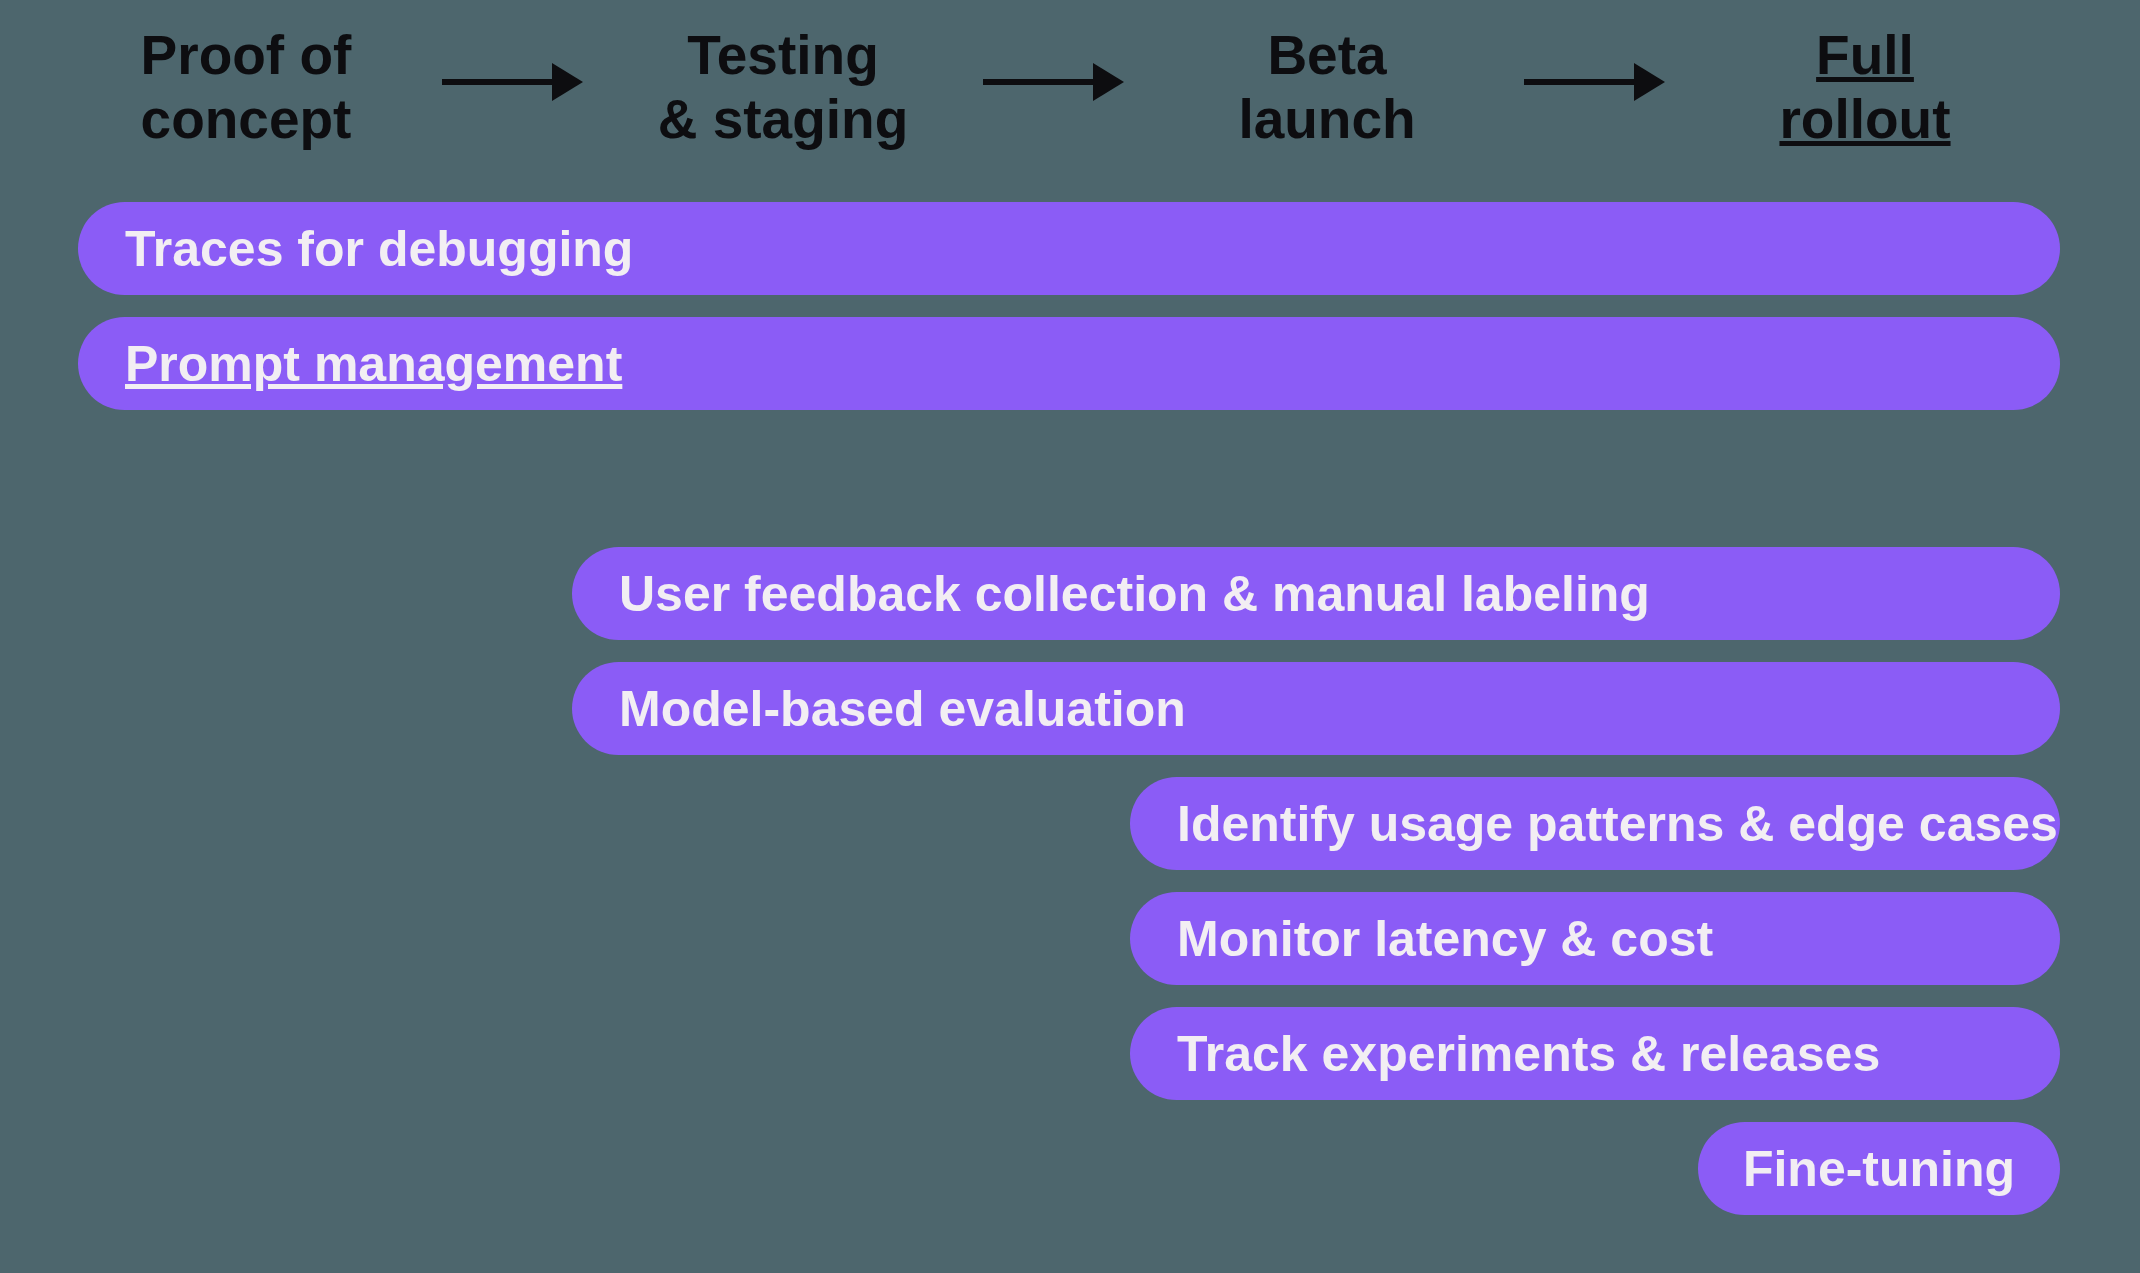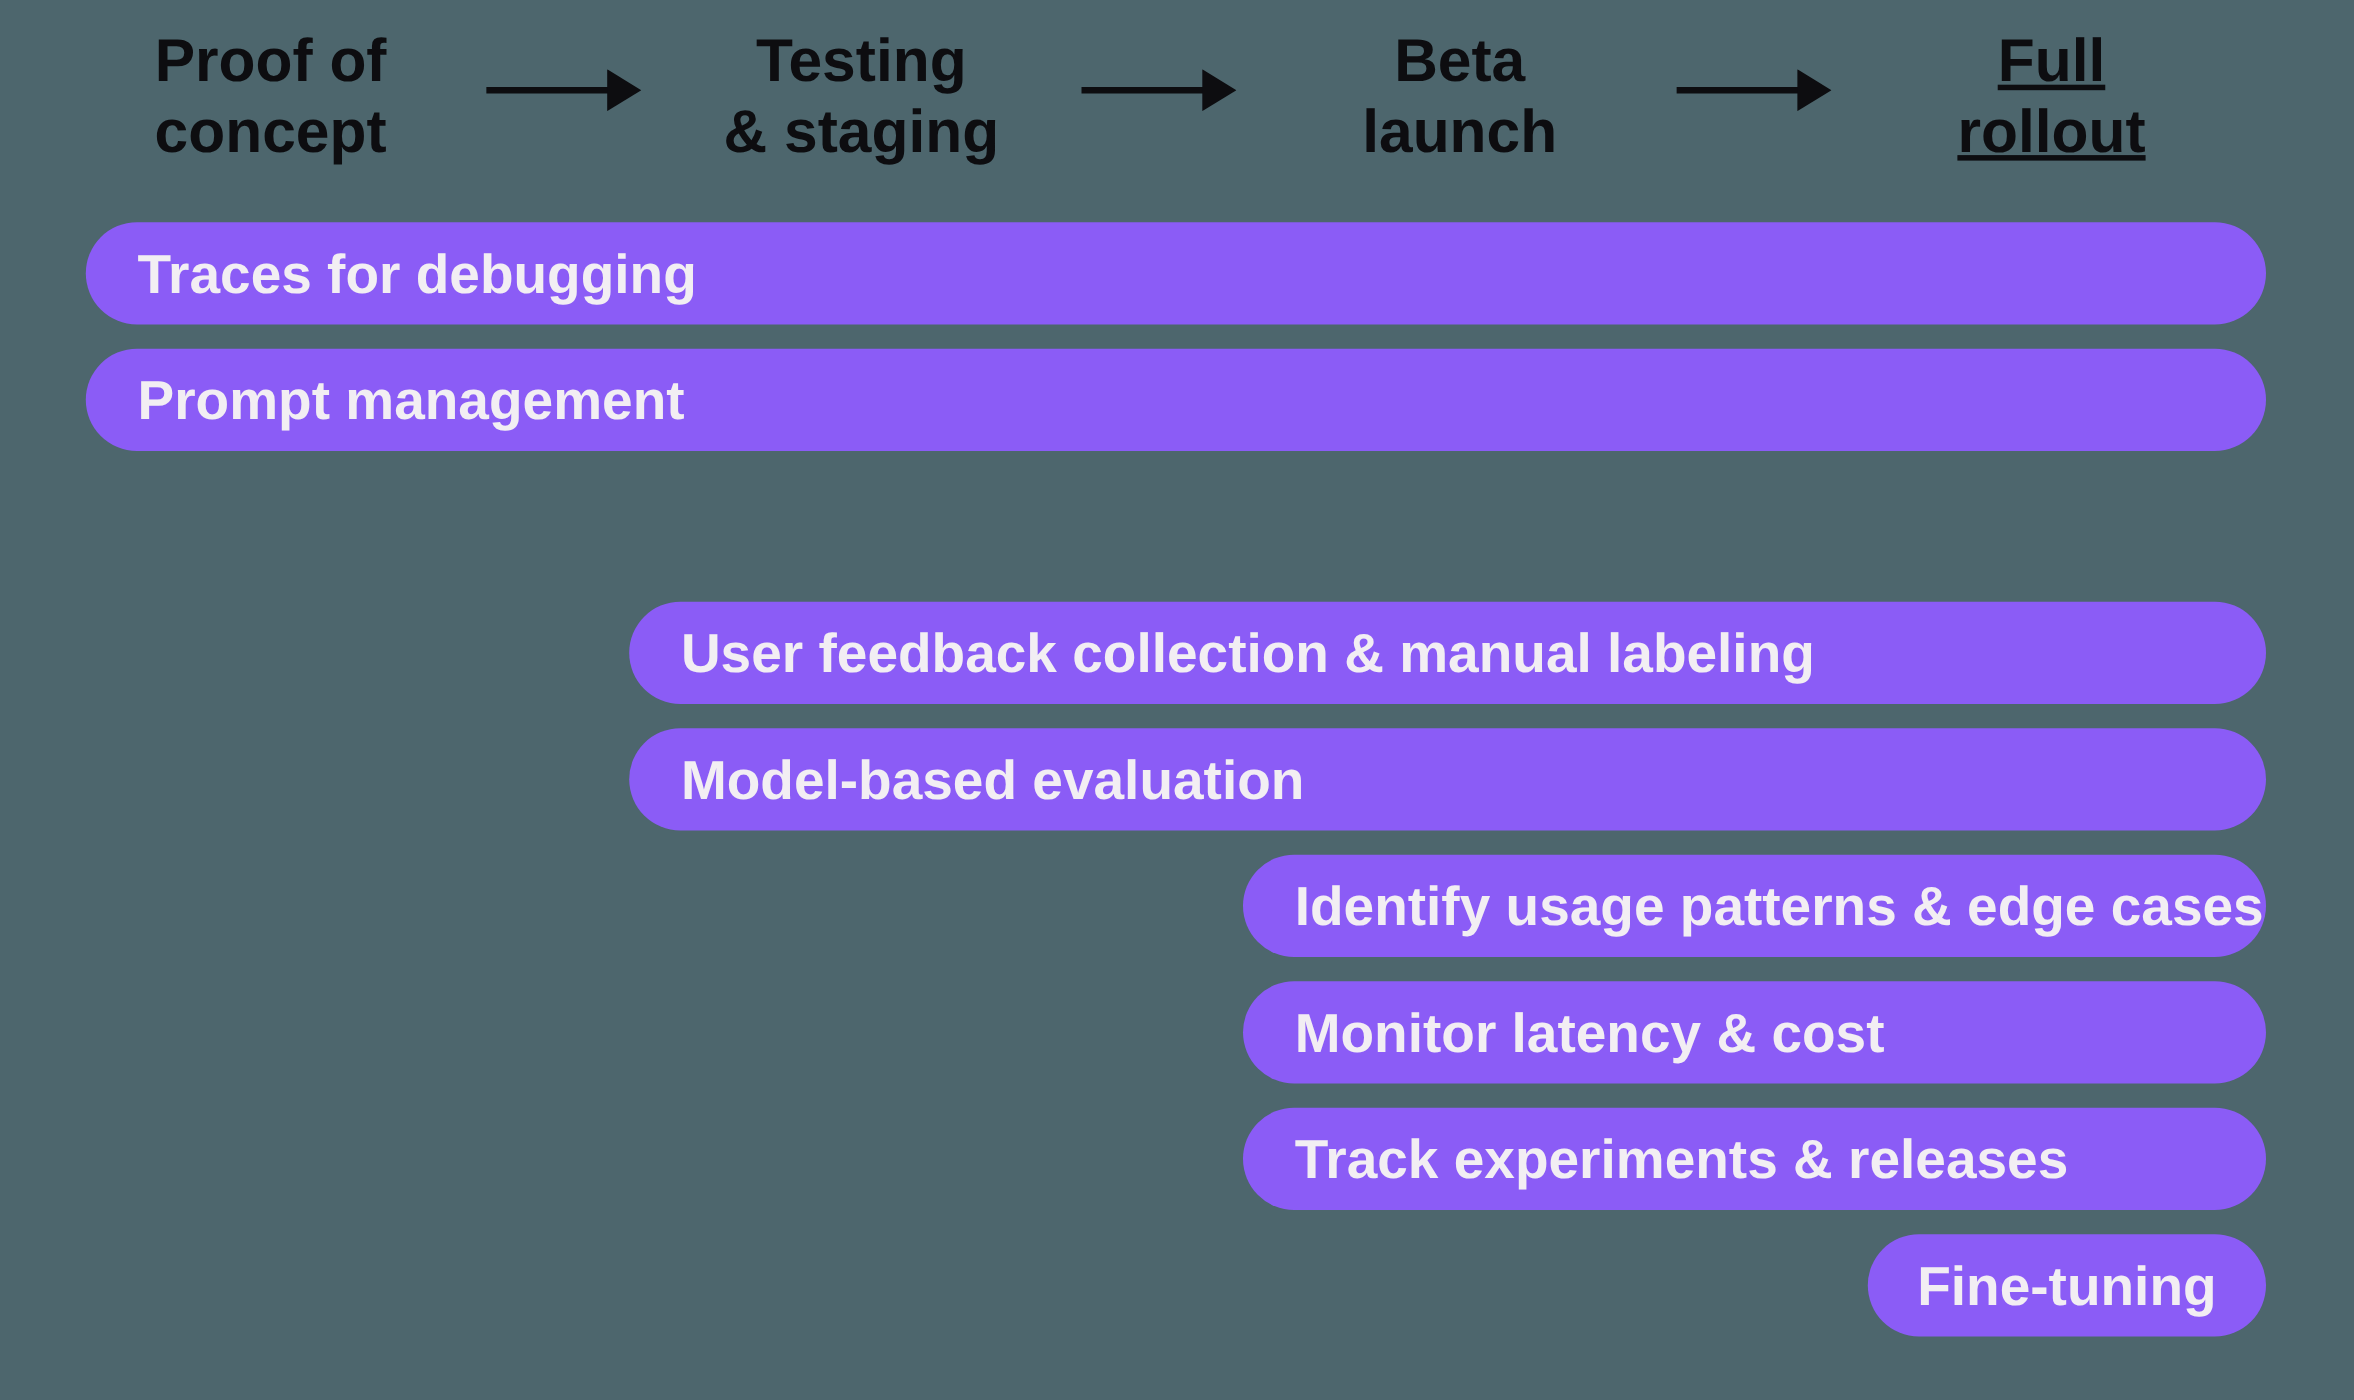--- a/index.html
+++ b/index.html
@@ -61,21 +61,21 @@
     padding-left: 47px;
     box-sizing: border-box;
     white-space: nowrap;
   }
   .from-stage-1 { left: 78px; }
   .from-stage-2 { left: 572px; }
   .from-stage-3 { left: 1130px; }
   .from-stage-4 { left: 1698px; }
 
   .row-1 { top: 202px; }
-  .row-2 { top: 317px; }
+  .row-2 { top: 317px; text-decoration: underline; }
   .row-3 { top: 432px; }
   .row-4 { top: 547px; }
   .row-5 { top: 662px; }
   .row-6 { top: 777px; }
   .row-7 { top: 892px; }
   .row-8 { top: 1007px; }
   .row-9 { top: 1122px; }
 
   .bar.centered {
     justify-content: center;

